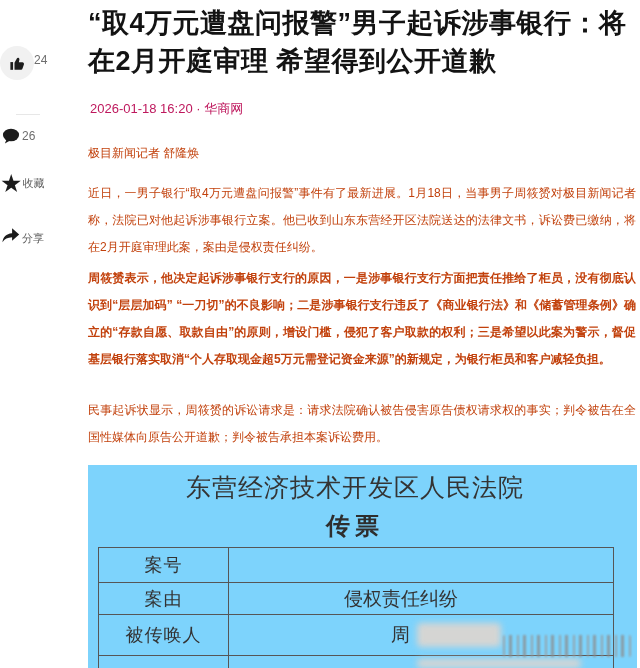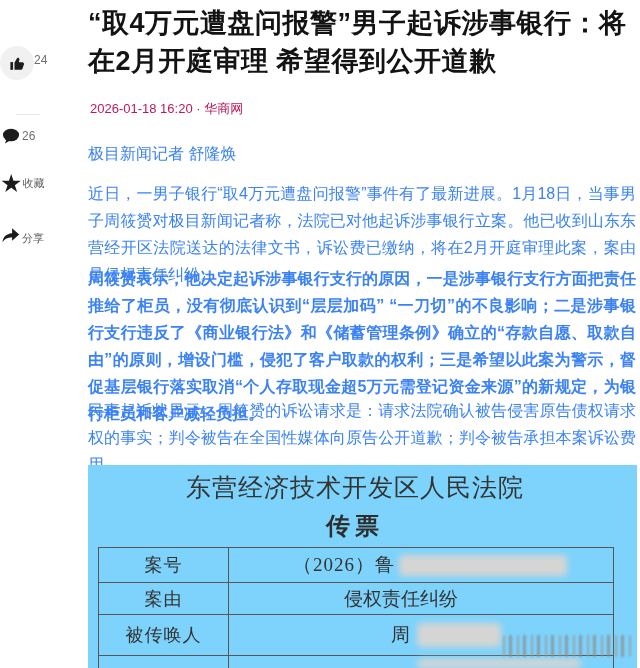--- a/index.html
+++ b/index.html
@@ -15,22 +15,22 @@
   .count{margin-top:7px;font-size:12px;color:#6e6e6e;text-align:center;}
   .tool-label{margin-top:5px;font-size:11px;color:#5f5f5f;text-align:center;}
   .rail-divider{position:absolute;left:16px;top:114px;width:24px;height:0;border-top:1px solid #e7e7e7;}
   .star-glyph{font-size:25px;color:#1c1c1c;line-height:1;}
 
   
   .main{position:absolute;left:88px;top:0;width:549px;height:668px;}
   .title{position:absolute;left:0;top:4px;width:549px;margin:0;
          font-size:27px;line-height:38px;font-weight:700;color:#131313;letter-spacing:0.5px;}
   .meta{position:absolute;left:2px;top:100px;font-size:13px;color:#be185d;}
-  .para{position:absolute;left:0;width:548px;margin:0;font-size:16px;line-height:27px;
-        color:#3b82f6;text-align:justify;}
+  .para{position:absolute;left:0;width:548px;margin:0;font-size:12px;line-height:27px;
+        color:#c2410c;text-align:justify;}
   .p0{top:140px;}
   .p1{top:180px;}
   .p2{top:265px;font-weight:bold;}
   .p3{top:397px;}
 
   
   .summons{position:absolute;left:0;top:465px;width:549px;height:203px;margin:0;
            background:#7dd3fc;overflow:hidden;
            font-family:"Liberation Serif","DejaVu Serif",serif;color:#3a3a3a;}
   .court{position:absolute;left:0;top:6px;width:534px;text-align:center;
@@ -118,24 +118,20 @@
     <p class="para p2">周筱赟表示，他决定起诉涉事银行支行的原因，一是涉事银行支行方面把责任推给了柜员，没有彻底认识到“层层加码” “一刀切”的不良影响；二是涉事银行支行违反了《商业银行法》和《储蓄管理条例》确立的“存款自愿、取款自由”的原则，增设门槛，侵犯了客户取款的权利；三是希望以此案为警示，督促基层银行落实取消“个人存取现金超5万元需登记资金来源”的新规定，为银行柜员和客户减轻负担。</p>
     <p class="para p3">民事起诉状显示，周筱赟的诉讼请求是：请求法院确认被告侵害原告债权请求权的事实；判令被告在全国性媒体向原告公开道歉；判令被告承担本案诉讼费用。</p>
 
     <figure class="summons">
       <div class="court">东营经济技术开发区人民法院</div>
       <div class="doc-title">传票</div>
 
       <div class="stable">
         <div class="srow r0">
           <div class="scell-label">案号</div>
-          <div class="scell-value">
-            <span class="v-caseno">（2026）鲁</span>
-            <span class="redact redact-caseno"></span>
-          </div>
         </div>
         <div class="srow r1">
           <div class="scell-label">案由</div>
           <div class="scell-value">
             <span class="v-cause">侵权责任纠纷</span>
           </div>
         </div>
         <div class="srow r2">
           <div class="scell-label">被传唤人</div>
           <div class="scell-value">

